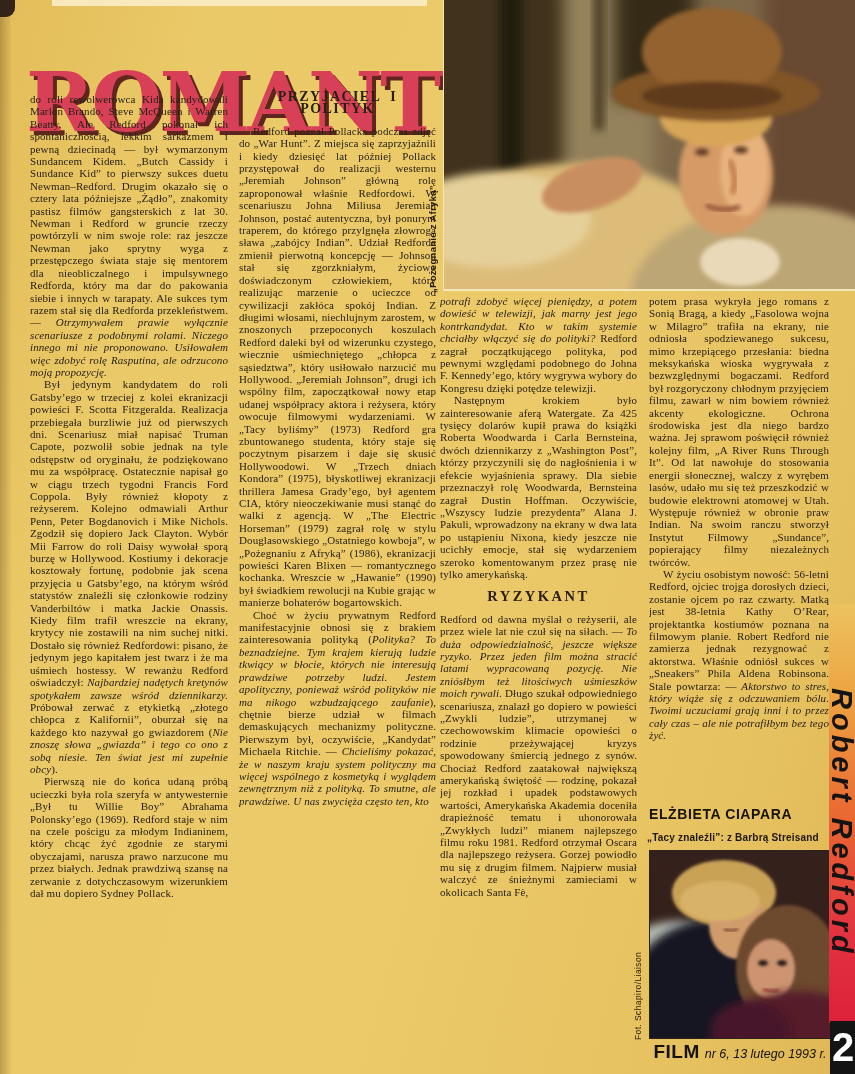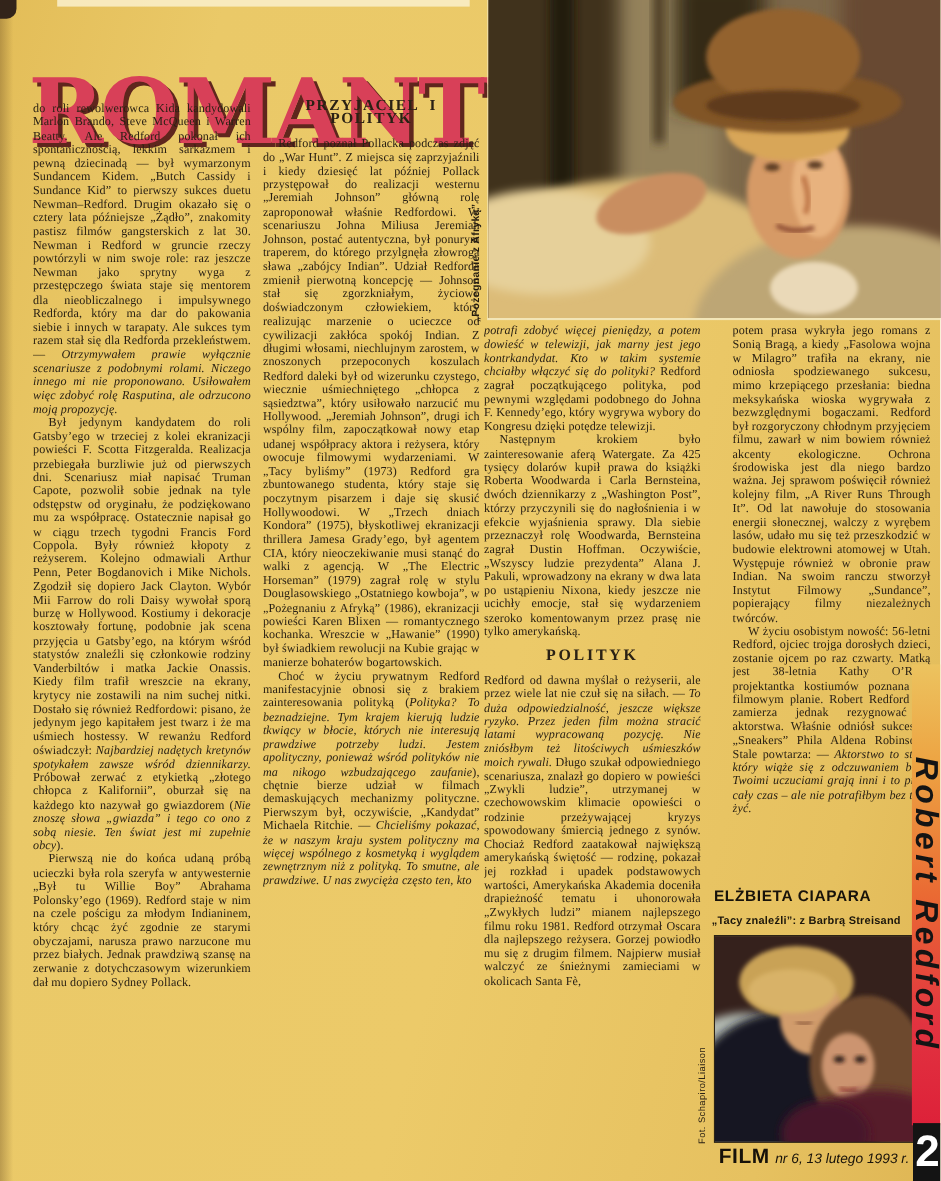--- a/index.html
+++ b/index.html
@@ -109,25 +109,25 @@
 
   <div class="col" style="left:239px; top:91px; width:197px; height:954px;">
     <p class="colhead">PRZYJACIEL I POLITYK</p>
     <p><span>Redford poznał Pollacka podczas zdjęć do „War Hunt”. Z miejsca się zaprzyjaźnili i kiedy dziesięć lat później Pollack przystępował do realizacji westernu „Jeremiah Johnson” główną rolę zaproponował właśnie Redfordowi. W scenariuszu Johna Miliusa Jeremiah Johnson, postać autentyczna, był ponurym traperem, do którego przylgnęła złowroga sława „zabójcy Indian”. Udział Redforda zmienił pierwotną koncepcję — Johnson stał się zgorzkniałym, życiowo doświadczonym człowiekiem, który realizując marzenie o ucieczce od cywilizacji zakłóca spokój Indian. Z długimi włosami, niechlujnym zarostem, w znoszonych przepoconych koszulach Redford daleki był od wizerunku czystego, wiecznie uśmiechniętego „chłopca z sąsiedztwa”, który usiłowało narzucić mu Hollywood. „Jeremiah Johnson”, drugi ich wspólny film, zapoczątkował nowy etap udanej współpracy aktora i reżysera, który owocuje filmowymi wydarzeniami. W „Tacy byliśmy” (1973) Redford gra zbuntowanego studenta, który staje się poczytnym pisarzem i daje się skusić Hollywoodowi. W „Trzech dniach Kondora” (1975), błyskotliwej ekranizacji thrillera Jamesa Grady’ego, był agentem CIA, który nieoczekiwanie musi stanąć do walki z agencją. W „The Electric Horseman” (1979) zagrał rolę w stylu Douglasowskiego „Ostatniego kowboja”, w „Pożegnaniu z Afryką” (1986), ekranizacji powieści Karen Blixen — romantycznego kochanka. Wreszcie w „Hawanie” (1990) był świadkiem rewolucji na Kubie grając w manierze bohaterów bogartowskich.</span></p>
     <p><span>Choć w życiu prywatnym Redford manifestacyjnie obnosi się z brakiem zainteresowania polityką (</span><span class="it">Polityka? To beznadziejne. Tym krajem kierują ludzie tkwiący w błocie, których nie interesują prawdziwe potrzeby ludzi. Jestem apolityczny, ponieważ wśród polityków nie ma nikogo wzbudzającego zaufanie</span><span>), chętnie bierze udział w filmach demaskujących mechanizmy polityczne. Pierwszym był, oczywiście, „Kandydat” Michaela Ritchie. — </span><span class="it">Chcieliśmy pokazać, że w naszym kraju system polityczny ma więcej wspólnego z kosmetyką i wyglądem zewnętrznym niż z polityką. To smutne, ale prawdziwe. U nas zwycięża często ten, kto</span></p>
   </div>
 
   <div class="col" style="left:440px; top:295px; width:197px; height:748px;">
     <p class="noind"><span class="it">potrafi zdobyć więcej pieniędzy, a potem dowieść w telewizji, jak marny jest jego kontrkandydat. Kto w takim systemie chciałby włączyć się do polityki?</span><span> Redford zagrał początkującego polityka, pod pewnymi względami podobnego do Johna F. Kennedy’ego, który wygrywa wybory do Kongresu dzięki potędze telewizji.</span></p>
     <p><span>Następnym krokiem było zainteresowanie aferą Watergate. Za 425 tysięcy dolarów kupił prawa do książki Roberta Woodwarda i Carla Bernsteina, dwóch dziennikarzy z „Washington Post”, którzy przyczynili się do nagłośnienia i w efekcie wyjaśnienia sprawy. Dla siebie przeznaczył rolę Woodwarda, Bernsteina zagrał Dustin Hoffman. Oczywiście, „Wszyscy ludzie prezydenta” Alana J. Pakuli, wprowadzony na ekrany w dwa lata po ustąpieniu Nixona, kiedy jeszcze nie ucichły emocje, stał się wydarzeniem szeroko komentowanym przez prasę nie tylko amerykańską.</span></p>
-    <p class="colhead colhead2">POLITYK</p>
+    <p class="colhead colhead2">RYZYKANT</p>
     <p class="noind"><span>Redford od dawna myślał o reżyserii, ale przez wiele lat nie czuł się na siłach. — </span><span class="it">To duża odpowiedzialność, jeszcze większe ryzyko. Przez jeden film można stracić latami wypracowaną pozycję. Nie zniósłbym też litościwych uśmieszków moich rywali.</span><span> Długo szukał odpowiedniego scenariusza, znalazł go dopiero w powieści „Zwykli ludzie”, utrzymanej w czechowowskim klimacie opowieści o rodzinie przeżywającej kryzys spowodowany śmiercią jednego z synów. Chociaż Redford zaatakował największą amerykańską świętość — rodzinę, pokazał jej rozkład i upadek podstawowych wartości, Amerykańska Akademia doceniła drapieżność tematu i uhonorowała „Zwykłych ludzi” mianem najlepszego filmu roku 1981. Redford otrzymał Oscara dla najlepszego reżysera. Gorzej powiodło mu się z drugim filmem. Najpierw musiał walczyć ze śnieżnymi zamieciami w okolicach Santa Fè,</span></p>
   </div>
 
-  <div class="col" style="left:666px; top:295px; width:180px; height:510px;">
+  <div class="col" style="left:649px; top:295px; width:180px; height:510px;">
     <p class="noind"><span>potem prasa wykryła jego romans z Sonią Bragą, a kiedy „Fasolowa wojna w Milagro” trafiła na ekrany, nie odniosła spodziewanego sukcesu, mimo krzepiącego przesłania: biedna meksykańska wioska wygrywała z bezwzględnymi bogaczami. Redford był rozgoryczony chłodnym przyjęciem filmu, zawarł w nim bowiem również akcenty ekologiczne. Ochrona środowiska jest dla niego bardzo ważna. Jej sprawom poświęcił również kolejny film, „A River Runs Through It”. Od lat nawołuje do stosowania energii słonecznej, walczy z wyrębem lasów, udało mu się też przeszkodzić w budowie elektrowni atomowej w Utah. Występuje również w obronie praw Indian. Na swoim ranczu stworzył Instytut Filmowy „Sundance”, popierający filmy niezależnych twórców.</span></p>
     <p><span>W życiu osobistym nowość: 56-letni Redford, ojciec trojga dorosłych dzieci, zostanie ojcem po raz czwarty. Matką jest 38-letnia Kathy O’Rear, projektantka kostiumów poznana na filmowym planie. Robert Redford nie zamierza jednak rezygnować z aktorstwa. Właśnie odniósł sukces w „Sneakers” Phila Aldena Robinsona. Stale powtarza: — </span><span class="it">Aktorstwo to stres, który wiąże się z odczuwaniem bólu. Twoimi uczuciami grają inni i to przez cały czas – ale nie potrafiłbym bez tego żyć.</span></p>
   </div>
 
   <div id="byline">ELŻBIETA CIAPARA</div>
 
   <div id="bottom-photo-caption">„Tacy znaleźli”: z Barbrą Streisand</div>
 
   <div id="bottom-photo">
     <svg width="181" height="187" viewBox="0 0 181 187">

